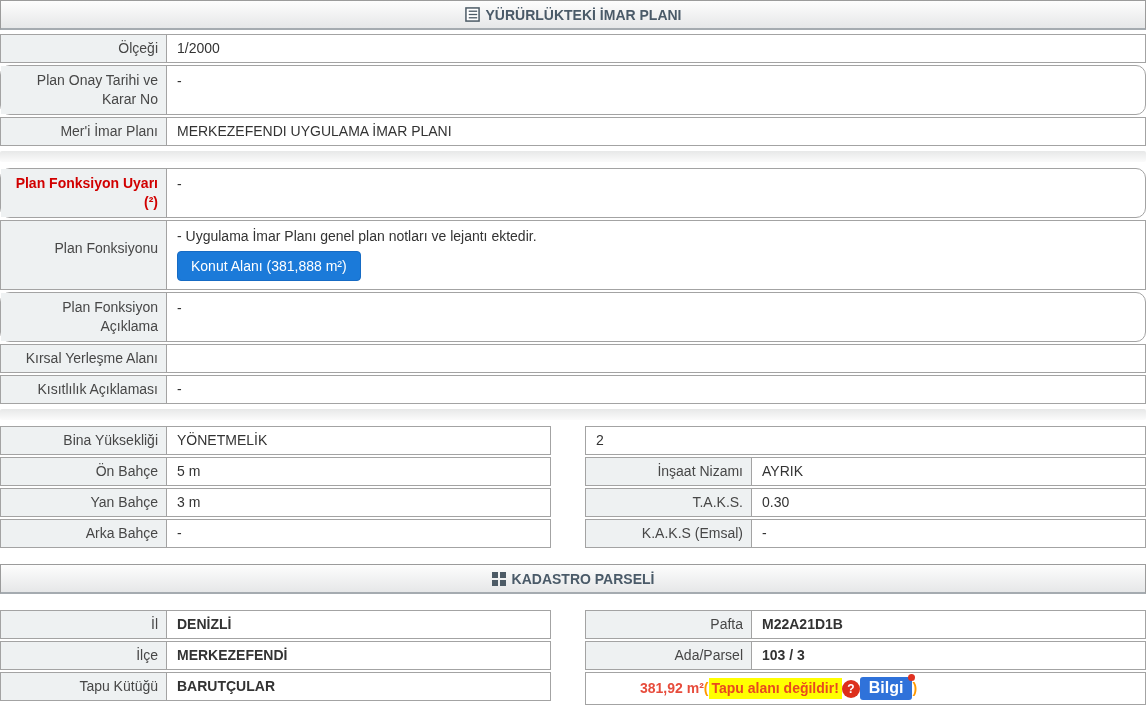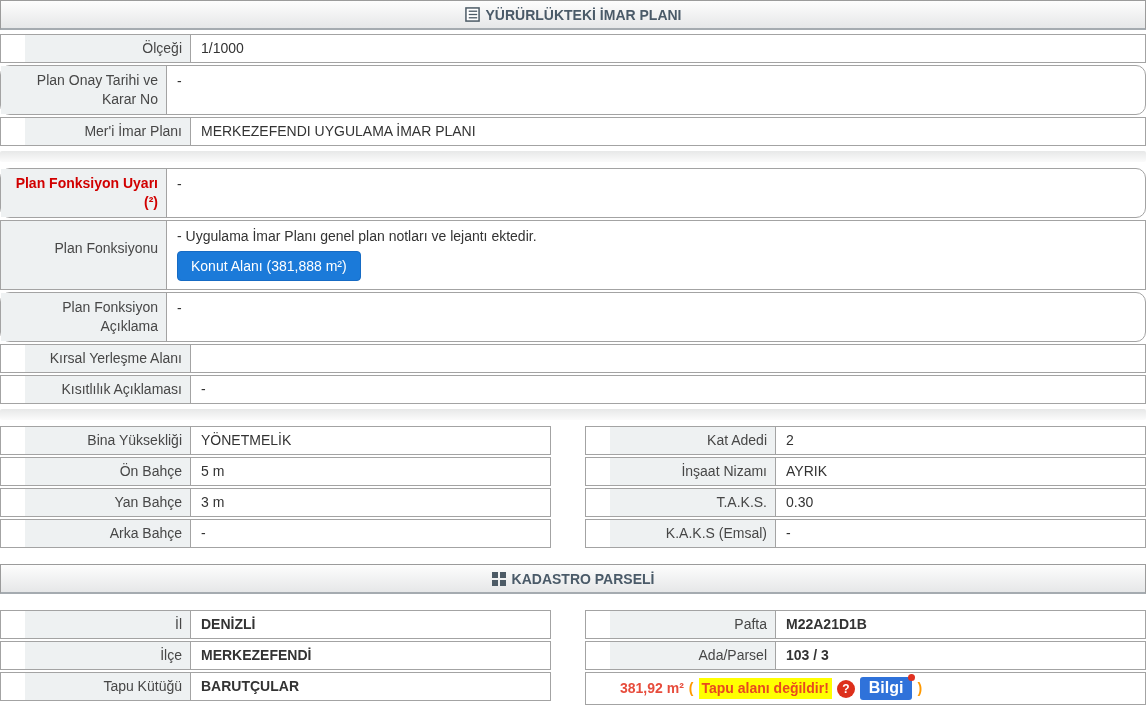--- a/index.html
+++ b/index.html
@@ -29,21 +29,21 @@
     box-sizing:border-box;width:166px;min-width:166px;
     background:#eef1f2;border-right:1px solid #a3a3a3;
     display:flex;align-items:center;justify-content:flex-end;
     text-align:right;padding:4px 8px;color:#474747;line-height:1.35;
   }
   .val{
     box-sizing:border-box;flex:1;display:flex;align-items:center;
     padding:4px 10px;color:#333;line-height:1.35;
   }
   .val.block{flex-direction:column;align-items:flex-start;justify-content:center;}
-  .h28{min-height:29px;padding-left:24px;} .h48{min-height:50px;border-radius:10px;} .h70{min-height:70px;}
+  .h28{min-height:29px;} .h48{min-height:50px;border-radius:10px;} .h70{min-height:70px;}
   .bold{font-weight:bold;}
   .red-label{color:#d10000;font-weight:bold;}
 
   
   .gap-strip{height:11px;margin:5px 0 6px 0;border-radius:2px;
     background:linear-gradient(#e7e8e8,#fbfbfb);}
 
   
   .cols{display:flex;}
   .col-left{width:551px;}
@@ -51,21 +51,21 @@
   .col-right{width:561px;}
 
   
   .fn-btn{
     display:inline-block;margin:5px 0 2px 0;padding:6px 13px;
     background:#1b7ad9;color:#ffffff;border:1px solid #166bc4;border-radius:4px;
     font-size:14px;cursor:pointer;font-family:"Liberation Sans",sans-serif;
   }
 
   
-  .parsel-val{gap:5px;flex-wrap:nowrap;white-space:nowrap;}
+  .parsel-val{flex-wrap:nowrap;white-space:nowrap;margin-left:44px;}
   .area-red{color:#e74c3c;font-weight:bold;}
   .paren{color:#ff9900;font-weight:bold;}
   .warn-hl{background:#ffff00;color:#e8491f;font-weight:bold;padding:1px 3px;}
   .info-circle{
     display:inline-flex;align-items:center;justify-content:center;
     width:18px;height:18px;border-radius:50%;background:#dd2f1b;
     color:#fff;font-weight:bold;font-size:12px;cursor:pointer;line-height:1;
   }
   .bilgi-btn{
     position:relative;display:inline-block;padding:2px 9px 3px 9px;
@@ -90,21 +90,21 @@
         <line x1="4" y1="4.5" x2="13" y2="4.5" stroke="#4d5b66" stroke-width="1.4"></line>
         <line x1="4" y1="8" x2="13" y2="8" stroke="#4d5b66" stroke-width="1.4"></line>
         <line x1="4" y1="11.5" x2="13" y2="11.5" stroke="#4d5b66" stroke-width="1.4"></line>
       </svg>
     </span>
     <span>YÜRÜRLÜKTEKİ İMAR PLANI</span>
   </div>
 
   <div class="row h28">
     <div class="lbl">Ölçeği</div>
-    <div class="val">1/1000</div>
+    <div class="val">1/2000</div>
   </div>
   <div class="row h48">
     <div class="lbl">Plan Onay Tarihi ve Karar No</div>
     <div class="val" style="align-items:flex-start;padding-top:6px;">-</div>
   </div>
   <div class="row h28">
     <div class="lbl">Mer'i İmar Planı</div>
     <div class="val">MERKEZEFENDI UYGULAMA İMAR PLANI</div>
   </div>
 
@@ -151,21 +151,20 @@
         <div class="val">3 m</div>
       </div>
       <div class="row h28">
         <div class="lbl">Arka Bahçe</div>
         <div class="val">-</div>
       </div>
     </div>
     <div class="col-spacer"></div>
     <div class="col-right">
       <div class="row h28">
-        <div class="lbl">Kat Adedi</div>
         <div class="val">2</div>
       </div>
       <div class="row h28">
         <div class="lbl">İnşaat Nizamı</div>
         <div class="val">AYRIK</div>
       </div>
       <div class="row h28">
         <div class="lbl">T.A.K.S.</div>
         <div class="val">0.30</div>
       </div>

